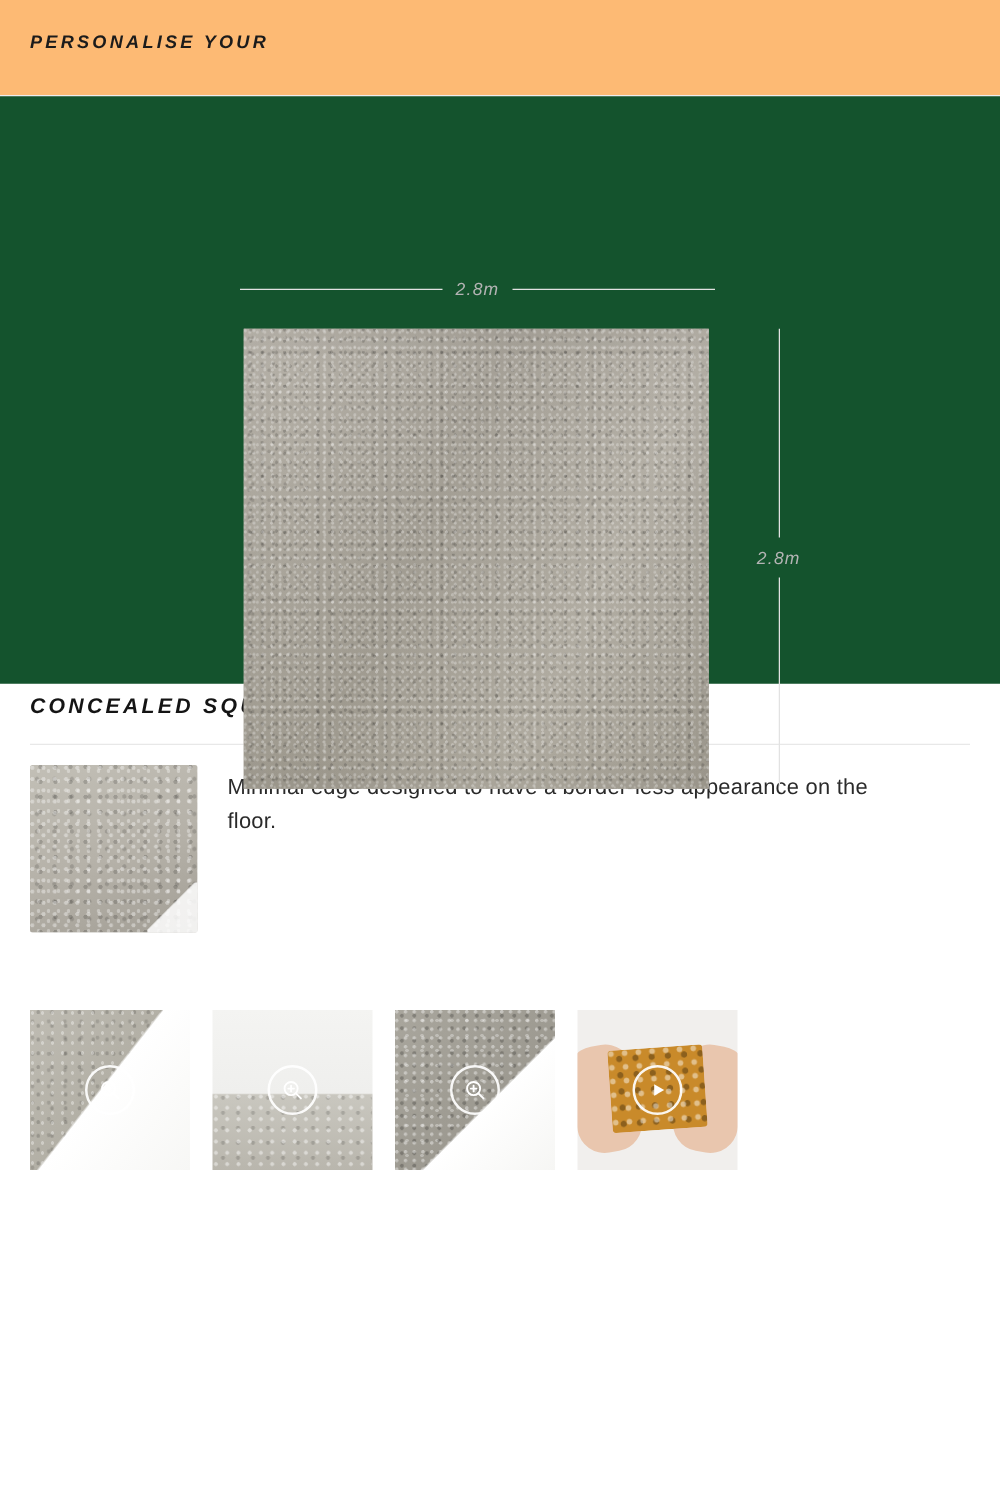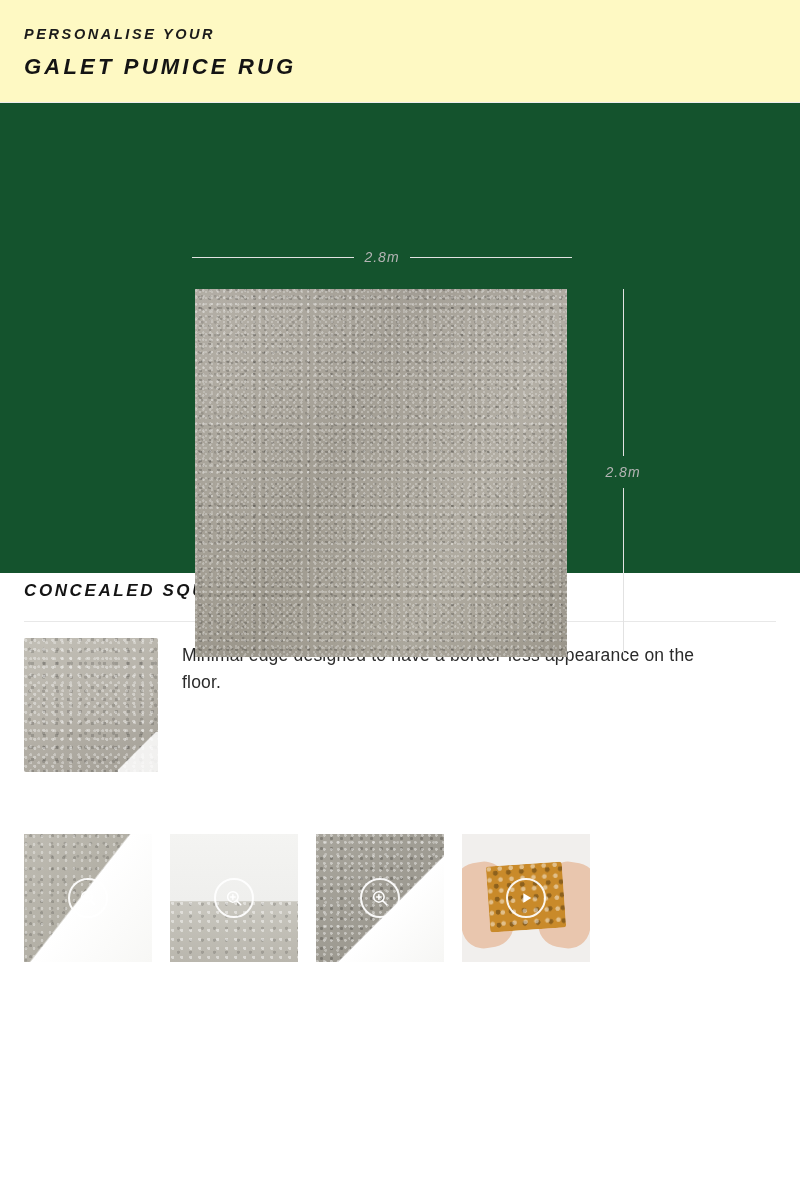--- a/index.html
+++ b/index.html
@@ -13,21 +13,21 @@
     height: 1191px;
     position: relative;
     font-family: "Liberation Sans", sans-serif;
     color: #1a1a1a;
     overflow: hidden;
   }
 
   
   .header {
     padding: 26px 24px 22px 24px;
-    background: #fef9c3;
+    background: #fdba74;
     border-bottom: 1px solid #ededed;
   }
   .header-eyebrow {
     font-size: 14.5px;
     font-weight: bold;
     letter-spacing: 2.6px;
     color: #1b1b1b;
     font-style: italic;
     margin-bottom: 12px;
   }
@@ -257,21 +257,20 @@
       radial-gradient(circle at 70% 55%, rgba(0,0,0,0.30) 0 2.2px, transparent 2.8px);
     background-size: 11px 11px, 13px 13px;
     transform: rotate(-4deg);
   }
 </style>
 </head>
 <body>
 
 <div class="header">
   <div class="header-eyebrow">PERSONALISE YOUR</div>
-  <div class="header-title">GALET PUMICE RUG</div>
 </div>
 
 <div class="preview">
 
   <div class="dim-top">
     <span class="line"></span>
     <span class="label">2.8m</span>
     <span class="line"></span>
   </div>
 

